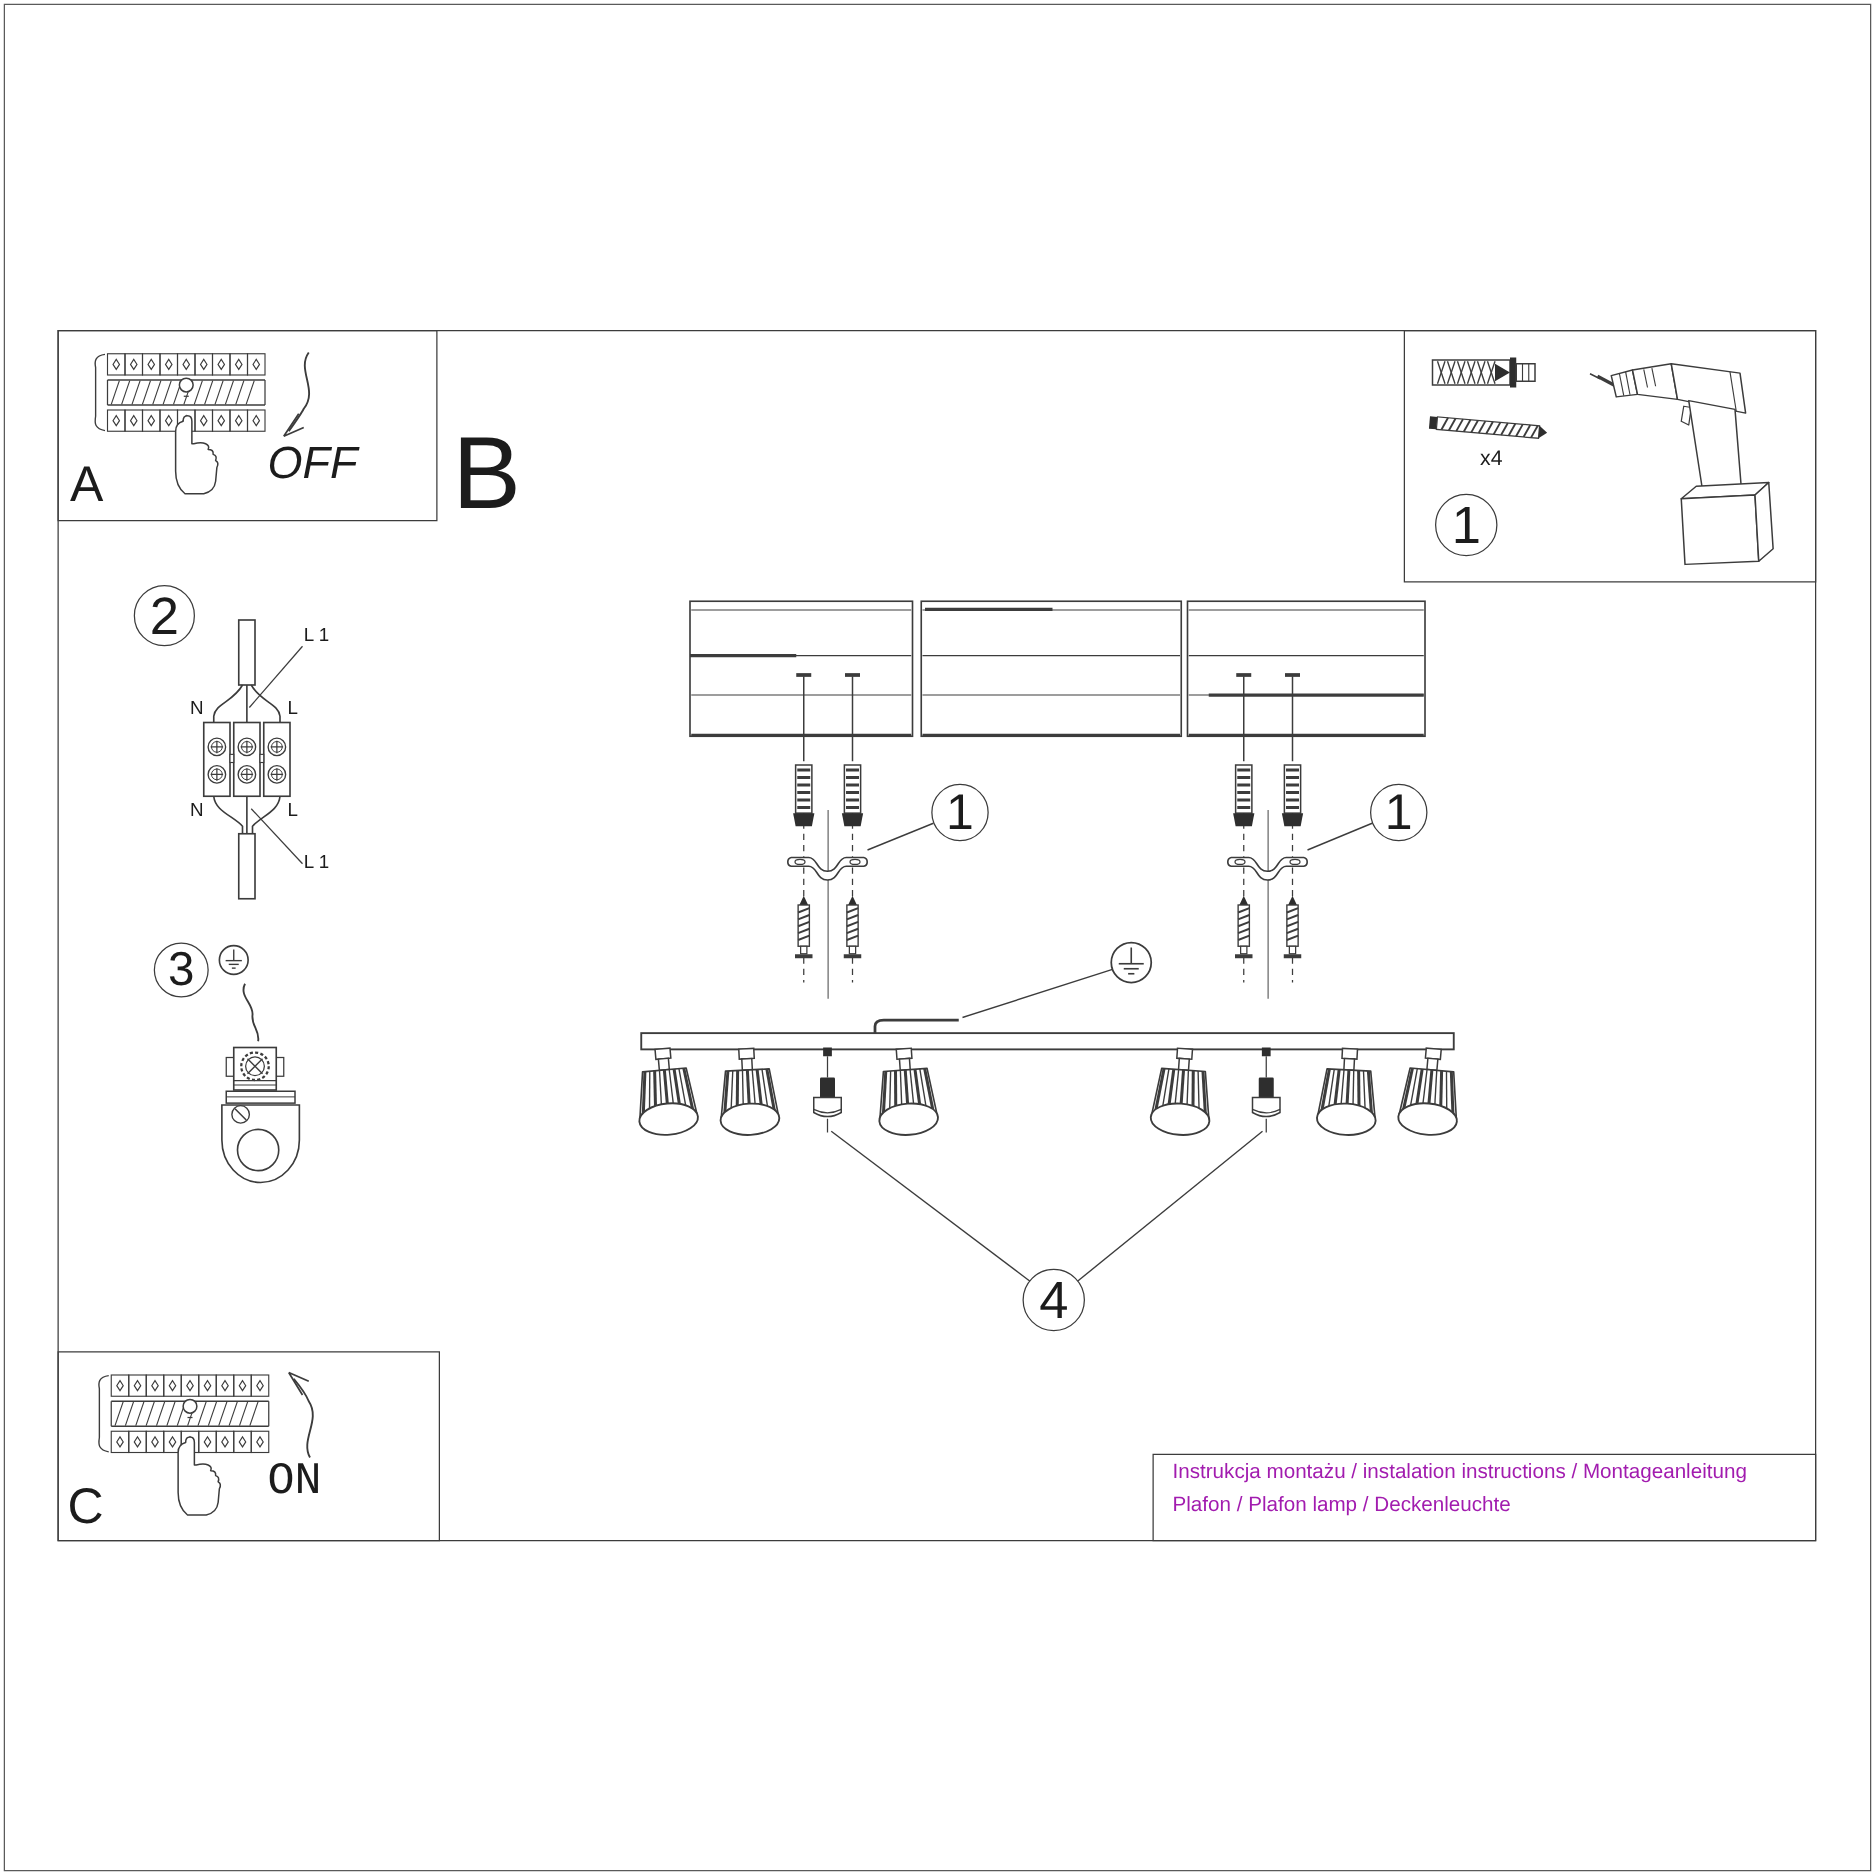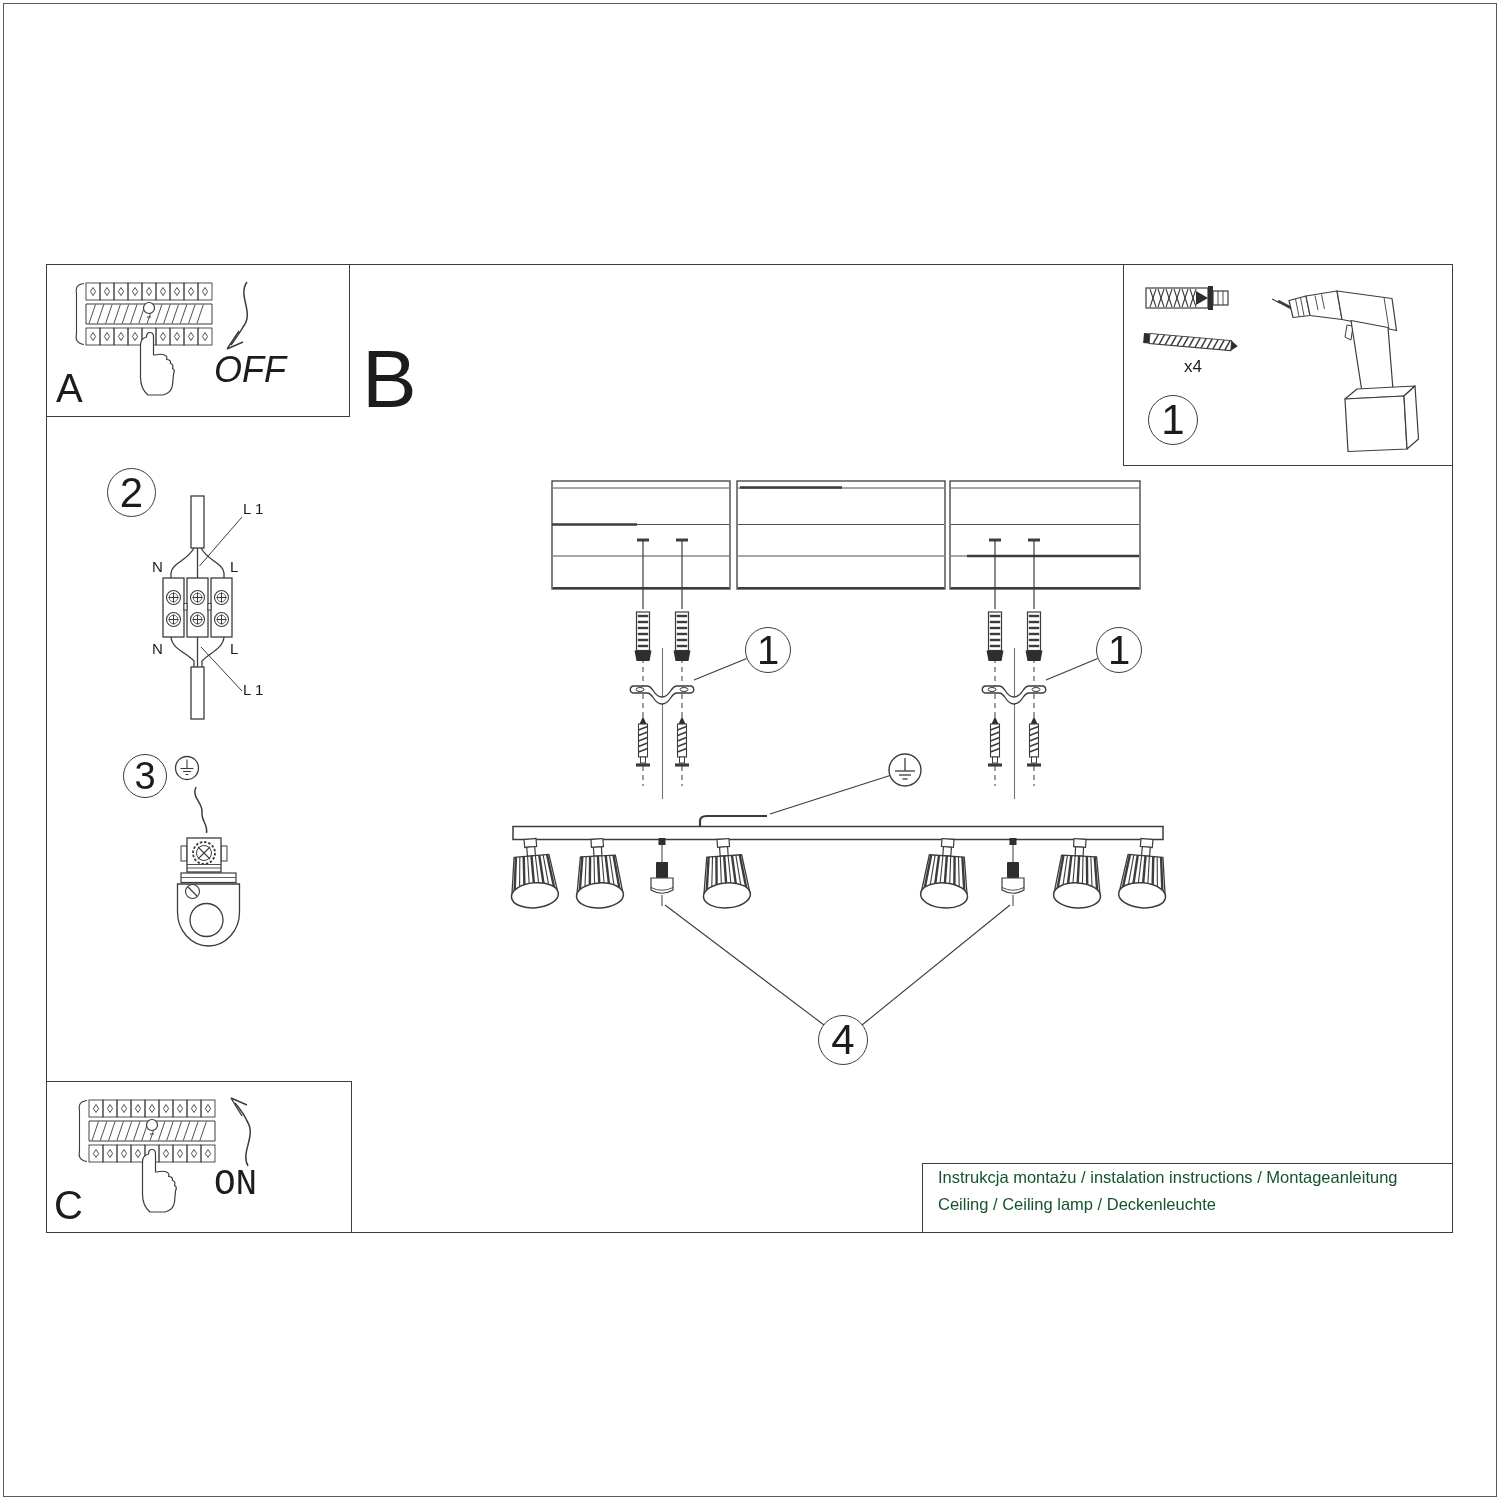--- a/index.html
+++ b/index.html
@@ -9,21 +9,21 @@
   }
   .frame { position:absolute; border:1.3px solid #3c3c3c; box-sizing:border-box; background:transparent; }
   .outer { position:absolute; left:3px; top:3px; right:3px; bottom:3px; border:1px solid #5a5a5a; }
   .lbl { position:absolute; line-height:1; color:#1c1c1c; white-space:nowrap; }
   .callout {
     position:absolute; border:1.6px solid #3c3c3c; border-radius:50%;
     display:flex; align-items:center; justify-content:center;
     background:#fff; color:#1c1c1c; line-height:1; box-sizing:border-box;
   }
   .art { position:absolute; left:0; top:0; }
-  .footer-line { position:absolute; font-size:16.5px; line-height:1; color:#14532d; }
+  .footer-line { position:absolute; font-size:16.5px; line-height:1; color:#a21caf; }
 </style>
 </head>
 <body>
 
 <div class="page">
 
   <div class="outer"></div>
   <div class="frame" style="left:46px; top:264px; width:1407px; height:969px;"></div>
   <div class="frame" style="left:46px; top:264px; width:304px; height:153px;"></div>
   <div class="frame" style="left:1123px; top:264px; width:330px; height:202px;"></div>
@@ -353,15 +353,15 @@
     <span>1</span>
   </div>
   <div class="callout" style="left:1096px; top:627px; width:46px; height:46px; font-size:40px;">
     <span>1</span>
   </div>
   <div class="callout" style="left:818px; top:1015px; width:50px; height:50px; font-size:42px;">
     <span>4</span>
   </div>
 
   <div class="footer-line" style="left:938px; top:1169px;">Instrukcja montażu / instalation instructions / Montageanleitung</div>
-  <div class="footer-line" style="left:938px; top:1196px;">Ceiling / Ceiling lamp / Deckenleuchte</div>
+  <div class="footer-line" style="left:938px; top:1196px;">Plafon / Plafon lamp / Deckenleuchte</div>
 
 </div>
 
 </body></html>

